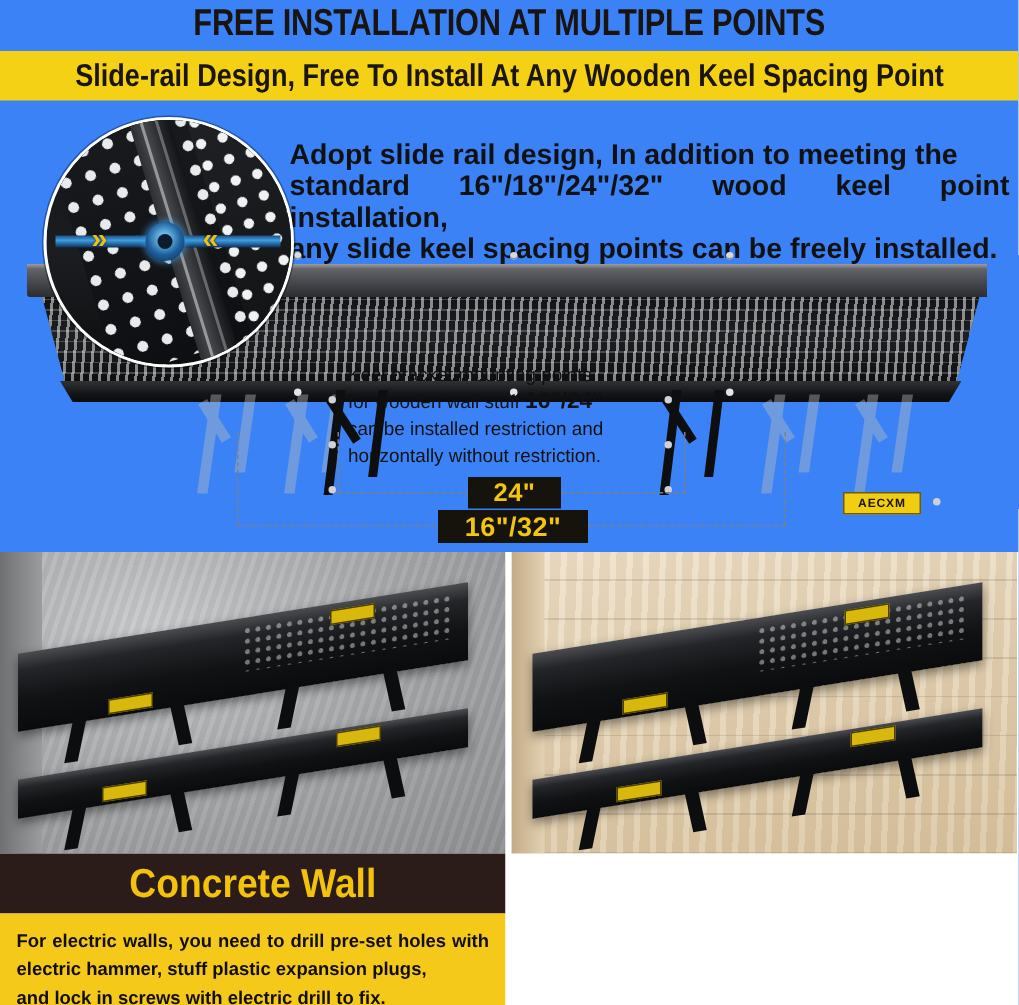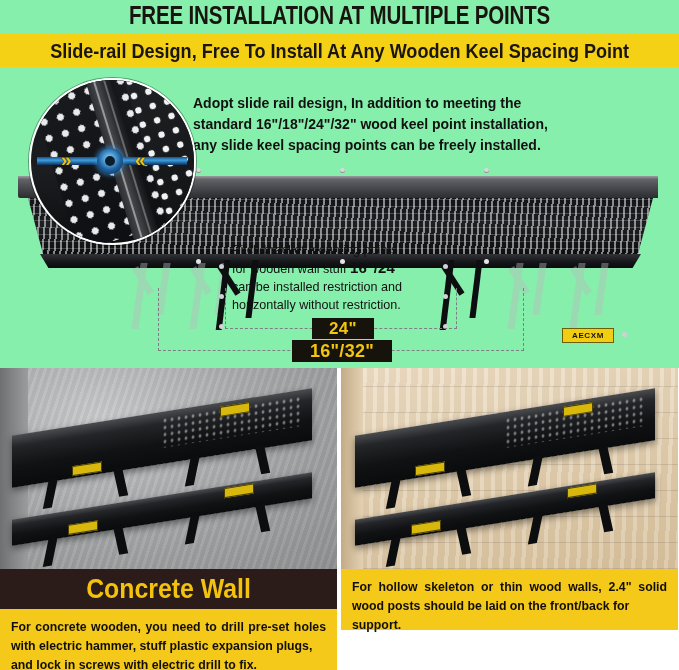--- a/index.html
+++ b/index.html
@@ -1,18 +1,18 @@
 <!DOCTYPE html>
 <html><head>
 <meta charset="utf-8">
 <style>
   html,body{margin:0;padding:0;background:#fff;}
   body{width:679px;height:670px;overflow:hidden;
        font-family:"Liberation Sans","DejaVu Sans",sans-serif;}
-  .page{position:relative;width:679px;height:670px;background:#86efac;}
+  .page{position:relative;width:679px;height:670px;background:#3b82f6;}
 
   
   .main-title{
     position:absolute;left:0;top:-2px;width:679px;height:34px;
     display:flex;align-items:center;justify-content:center;
     font-family:"Liberation Sans Narrow","Liberation Sans",sans-serif;
     font-weight:bold;font-size:25px;letter-spacing:-0.2px;
     color:#19140f;transform:scaleX(.82);transform-origin:center center;
     white-space:nowrap;
   }
@@ -22,21 +22,21 @@
   }
   .yellow-banner-text{
     font-family:"Liberation Sans Narrow","Liberation Sans",sans-serif;
     font-weight:bold;font-size:21px;color:#1b1510;white-space:nowrap;
     transform:scaleX(.86);transform-origin:center center;
   }
 
   
   .intro{
     position:absolute;left:193px;top:93px;width:480px;
-    font-weight:bold;font-size:14px;line-height:21px;color:#111;
+    font-weight:bold;font-size:19px;line-height:21px;color:#111;
     text-align:justify;text-justify:inter-word;
   }
   .intro > span{display:block;}
   .intro .last{text-align:left;}
 
   
   .product{position:absolute;left:0;top:160px;width:658px;height:205px;overflow:hidden;}
 
   .shelf-top{
     position:absolute;left:18px;top:16px;width:645px;height:22px;
@@ -294,21 +294,21 @@
     <div class="mag-panel-l"></div>
     <div class="mag-panel-r"></div>
     <div class="mag-rail"></div>
     <div class="mag-line"></div>
     <div class="chev chev-l">»</div>
     <div class="chev chev-r">«</div>
     <div class="mag-hub"></div>
   </div>
 
   <div class="callout">
-    <span class="ln">Pitch bracket mounting points</span>
+    <span class="ln">Keel bracket mounting points</span>
     <span class="ln"><span>for wooden wall stuff </span><b>16"/24"</b></span>
     <span class="ln">can be installed restriction and</span>
     <span class="ln">horizontally without restriction.</span>
   </div>
 
   <div class="dim-outer"></div>
   <div class="dim-inner"></div>
   <div class="dim-badge badge-24">24"</div>
   <div class="dim-badge badge-1632">16"/32"</div>
 
@@ -339,21 +339,21 @@
           <div class="ph-leg d" style="left:246px;"></div>
         </div>
       </div>
 
       <div class="panel-title">
         <span>Concrete Wall</span>
       </div>
 
       <div class="panel-body">
         <p>
-          <span>For concrete wooden, you need to drill pre-set holes</span>
+          <span>For electric walls, you need to drill pre-set holes</span>
           <span>with electric hammer, stuff plastic expansion plugs,</span>
           <span class="last">and lock in screws with electric drill to fix.</span>
         </p>
       </div>
     </div>
 
     <div class="panel">
       <div class="photo">
         <div class="wall-wood"></div>
 
@@ -373,23 +373,16 @@
           <div class="ph-tag" style="right:58px;top:2px;"></div>
           <div class="ph-tag" style="left:56px;top:14px;"></div>
           <div class="ph-leg" style="left:34px;"></div>
           <div class="ph-leg d" style="left:104px;"></div>
           <div class="ph-leg" style="left:176px;"></div>
           <div class="ph-leg d" style="left:246px;"></div>
         </div>
       </div>
 
 
-      <div class="panel-body">
-        <p>
-          <span>For hollow skeleton or thin wood walls, 2.4" solid</span>
-          <span>wood posts should be laid on the front/back for</span>
-          <span class="last">support.</span>
-        </p>
-      </div>
     </div>
 
   </div>
 </div>
 
 </body></html>

